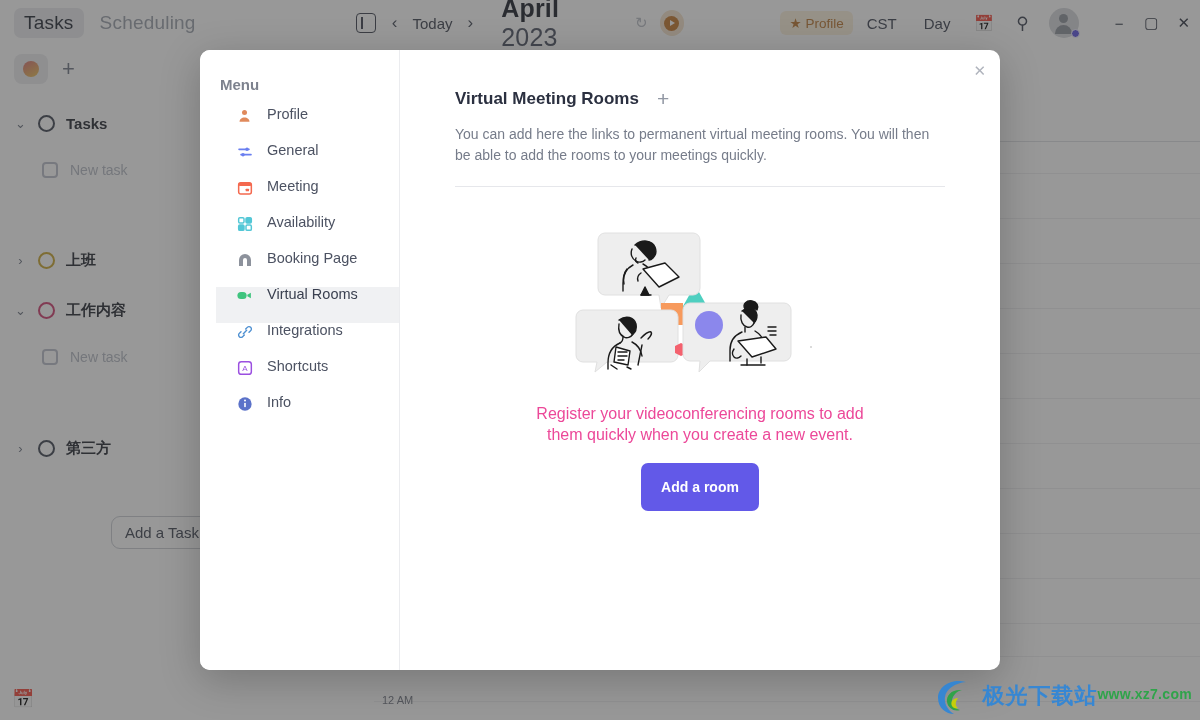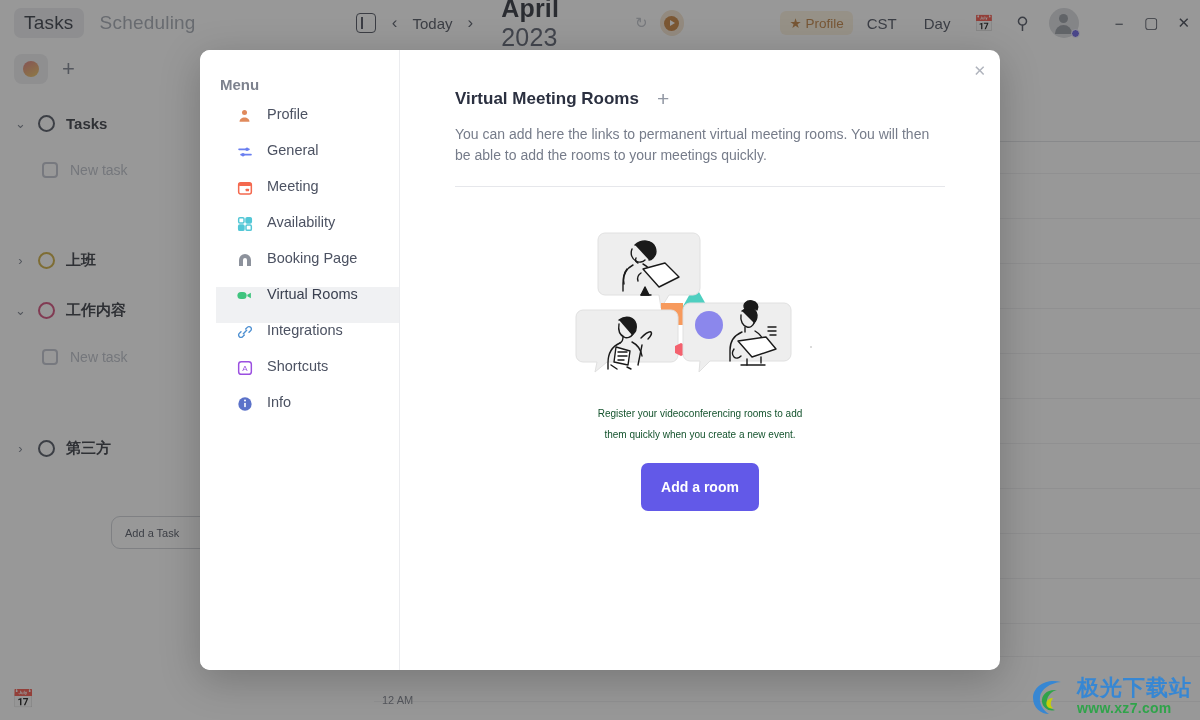--- a/index.html
+++ b/index.html
@@ -36,21 +36,21 @@
   .ring { width: 17px; height: 17px; border-radius: 50%; border: 2px solid #3c4250; }
   .ring.yellow { border-color: #c8a32b; }
   .ring.pink   { border-color: #cf3b6e; }
   .gname { font-size: 15px; font-weight: bold; color: #20242e; }
   .subtask { position: absolute; left: 42px; display:flex; align-items:center; gap:12px; }
   .cbox { width: 16px; height: 16px; border-radius: 4px; border: 2px solid #b9bec9; }
   .sname { font-size: 14px; color: #b4b9c3; }
 
   .addtask { position: absolute; left: 111px; top: 516px; width: 176px; height: 33px;
              border: 1px solid #c9ccd3; border-radius: 9px; display:flex; align-items:center;
-             padding-left: 13px; font-size: 11px; color: #3e4452; overflow:hidden; white-space:nowrap;}
+             padding-left: 13px; font-size: 15px; color: #3e4452; overflow:hidden; white-space:nowrap;}
   .bottomcal { position: absolute; left: 12px; top: 688px; font-size: 18px; color: #2b3040; }
 
   
   .topbar { position: absolute; left: 344px; top: 0; right: 0; height: 46px;
             display: flex; align-items: center; gap: 0px; background:#fff; }
   .sqicon { width: 20px; height: 20px; border: 1.6px solid #3a3f4d; border-radius: 4px;
             position: relative; }
   .sqicon:after { content:""; position:absolute; left:4px; top:3px; width:2px; height:12px;
                   background:#3a3f4d; }
   .nav-arrow { font-size: 17px; color: #424856; padding: 0 4px; }
@@ -101,28 +101,28 @@
   .mico { width:17px; height:17px; display:flex; align-items:center; justify-content:center; flex:0 0 17px; }
 
   .content { flex:1; padding:38px 55px 0 55px; position:relative; }
   .ctitle-row { display:flex; align-items:center; gap:18px; }
   .ctitle { font-size:17px; font-weight:bold; color:#2b3040; }
   .ctitle-add { font-size:21px; color:#9197a3; font-weight:300; line-height:1; cursor:pointer; }
   .cdesc { margin-top:15px; font-size:14px; line-height:21px; color:#767c8a; max-width:492px; }
   .cdiv { margin-top:20px; height:1px; background:#e6e7eb; }
 
   .illus-wrap { margin-top:38px; display:flex; justify-content:center; }
-  .empty-text { margin-top:28px; text-align:center; font-size:10px; line-height:21px; color:#14532d; }
+  .empty-text { margin-top:28px; text-align:center; font-size:16px; line-height:21px; color:#ec4899; }
   .cta-wrap { margin-top:18px; display:flex; justify-content:center; }
   .cta { background:#6259e8; color:#fff; font-size:14px; font-weight:bold; border:none;
          border-radius:7px; padding:16px 20px; cursor:pointer; }
 
   
   .wm { position:absolute; right:8px; bottom:4px; display:flex; align-items:center; gap:6px; opacity:.92;}
-  .wm-txt { display:flex; flex-direction:column; line-height:1; }
+  .wm-txt { display:flex; flex-direction:row; line-height:1; }
   .wm-cn { font-size:22px; font-weight:bold; color:#2f86d8; letter-spacing:1px; }
   .wm-url { font-size:14px; font-weight:bold; color:#27a544; letter-spacing:.3px; margin-top:2px;}
 </style>
 </head>
 <body>
 
 <div id="app">
 
   <div class="bg-layer">
 

